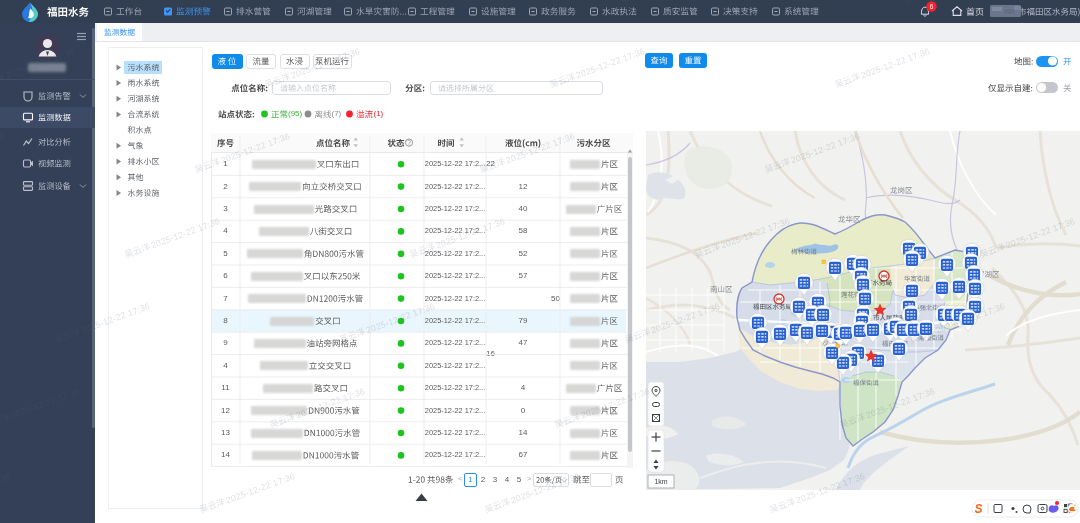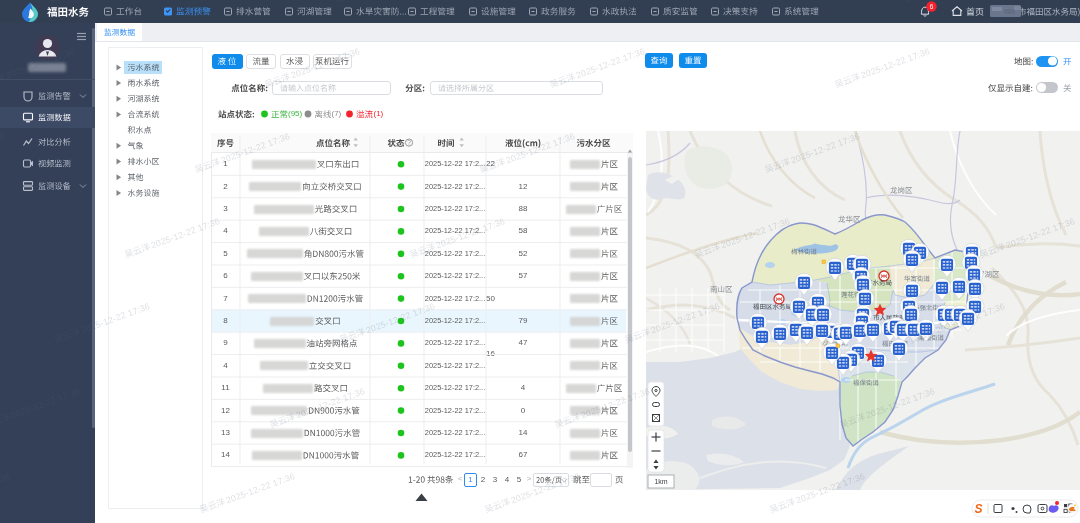--- a/index.html
+++ b/index.html
@@ -35,41 +35,41 @@
     <div class="lat" style="left:486px;top:159.2px;width:74px;text-align:left">22</div>
     <div class="" style="left:570.0px;top:159.7px;width:30px;height:9px;background:#d3d3d1;border-radius:1px;opacity:0.9;filter:blur(1.1px)"></div>
     <div class="lat" style="left:211px;top:181.6px;width:29px;text-align:center">2</div>
     <div class="" style="left:249.25px;top:182.1px;width:52px;height:9px;background:#d3d3d1;border-radius:1px;opacity:0.9;filter:blur(1.1px)"></div>
     <div class="lat" style="left:424px;top:181.6px;width:62px;text-align:center;font-size:7.4px">2025-12-22 17:2...</div>
     <div class="lat" style="left:486px;top:181.6px;width:74px;text-align:center">12</div>
     <div class="" style="left:570.0px;top:182.1px;width:30px;height:9px;background:#d3d3d1;border-radius:1px;opacity:0.9;filter:blur(1.1px)"></div>
     <div class="lat" style="left:211px;top:204.0px;width:29px;text-align:center">3</div>
     <div class="" style="left:253.75px;top:204.5px;width:60px;height:9px;background:#d3d3d1;border-radius:1px;opacity:0.9;filter:blur(1.1px)"></div>
     <div class="lat" style="left:424px;top:204.0px;width:62px;text-align:center;font-size:7.4px">2025-12-22 17:2...</div>
-    <div class="lat" style="left:486px;top:204.0px;width:74px;text-align:center">88</div>
+    <div class="lat" style="left:486px;top:204.0px;width:74px;text-align:center">40</div>
     <div class="" style="left:565.75px;top:204.5px;width:30px;height:9px;background:#d3d3d1;border-radius:1px;opacity:0.9;filter:blur(1.1px)"></div>
     <div class="lat" style="left:211px;top:226.4px;width:29px;text-align:center">4</div>
     <div class="" style="left:258.75px;top:226.89999999999998px;width:50px;height:9px;background:#d3d3d1;border-radius:1px;opacity:0.9;filter:blur(1.1px)"></div>
     <div class="lat" style="left:424px;top:226.4px;width:62px;text-align:center;font-size:7.4px">2025-12-22 17:2...</div>
     <div class="lat" style="left:486px;top:226.4px;width:74px;text-align:center">58</div>
     <div class="" style="left:570.0px;top:226.89999999999998px;width:30px;height:9px;background:#d3d3d1;border-radius:1px;opacity:0.9;filter:blur(1.1px)"></div>
     <div class="lat" style="left:211px;top:248.8px;width:29px;text-align:center">5</div>
     <div class="" style="left:246.927px;top:249.29999999999998px;width:56px;height:9px;background:#d3d3d1;border-radius:1px;opacity:0.9;filter:blur(1.1px)"></div>
     <div class="lat" style="left:424px;top:248.8px;width:62px;text-align:center;font-size:7.4px">2025-12-22 17:2...</div>
     <div class="lat" style="left:486px;top:248.8px;width:74px;text-align:center">52</div>
     <div class="" style="left:570.0px;top:249.29999999999998px;width:30px;height:9px;background:#d3d3d1;border-radius:1px;opacity:0.9;filter:blur(1.1px)"></div>
     <div class="lat" style="left:211px;top:271.2px;width:29px;text-align:center">6</div>
     <div class="" style="left:250.67374999999998px;top:271.7px;width:52px;height:9px;background:#d3d3d1;border-radius:1px;opacity:0.9;filter:blur(1.1px)"></div>
     <div class="lat" style="left:424px;top:271.2px;width:62px;text-align:center;font-size:7.4px">2025-12-22 17:2...</div>
     <div class="lat" style="left:486px;top:271.2px;width:74px;text-align:center">57</div>
     <div class="" style="left:570.0px;top:271.7px;width:30px;height:9px;background:#d3d3d1;border-radius:1px;opacity:0.9;filter:blur(1.1px)"></div>
     <div class="lat" style="left:211px;top:293.6px;width:29px;text-align:center">7</div>
     <div class="" style="left:247.81825px;top:294.09999999999997px;width:58px;height:9px;background:#d3d3d1;border-radius:1px;opacity:0.9;filter:blur(1.1px)"></div>
     <div class="lat" style="left:424px;top:293.6px;width:62px;text-align:center;font-size:7.4px">2025-12-22 17:2...</div>
-    <div class="lat" style="left:486px;top:293.6px;width:74px;text-align:left">50</div>
+    <div class="lat" style="left:486px;top:293.6px;width:74px;text-align:right">50</div>
     <div class="" style="left:570.0px;top:294.09999999999997px;width:30px;height:9px;background:#d3d3d1;border-radius:1px;opacity:0.9;filter:blur(1.1px)"></div>
     <div class="lat" style="left:211px;top:316.0px;width:29px;text-align:center">8</div>
     <div class="" style="left:270.25px;top:316.49999999999994px;width:44px;height:9px;background:#d3d3d1;border-radius:1px;opacity:0.9;filter:blur(1.1px)"></div>
     <div class="lat" style="left:424px;top:316.0px;width:62px;text-align:center;font-size:7.4px">2025-12-22 17:2...</div>
     <div class="lat" style="left:486px;top:316.0px;width:74px;text-align:center">79</div>
     <div class="" style="left:570.0px;top:316.49999999999994px;width:30px;height:9px;background:#d3d3d1;border-radius:1px;opacity:0.9;filter:blur(1.1px)"></div>
     <div class="lat" style="left:211px;top:338.4px;width:29px;text-align:center">9</div>
     <div class="" style="left:253.5px;top:338.9px;width:52px;height:9px;background:#d3d3d1;border-radius:1px;opacity:0.9;filter:blur(1.1px)"></div>
     <div class="lat" style="left:424px;top:338.4px;width:62px;text-align:center;font-size:7.4px">2025-12-22 17:2...</div>
     <div class="lat" style="left:486px;top:338.4px;width:74px;text-align:center">47</div>

